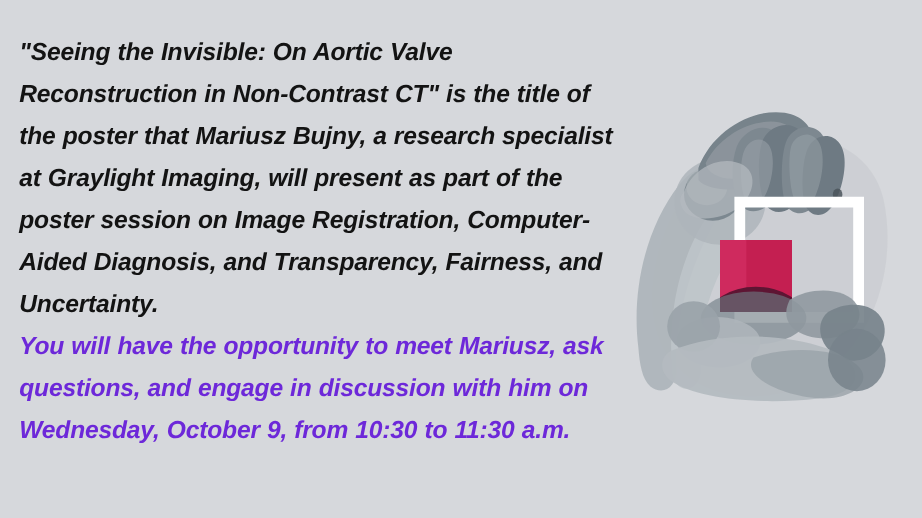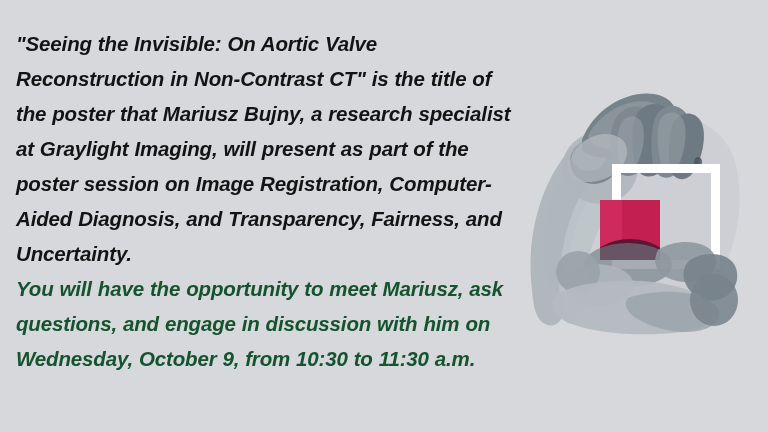--- a/index.html
+++ b/index.html
@@ -34,21 +34,21 @@
     font-weight: bold;
     font-size: 20.5px;
     line-height: 35px;
     letter-spacing: -0.15px;
     word-spacing: 0.4px;
   }
   #intro-paragraph {
     color: #131313;
   }
   #invite-paragraph {
-    color: #14532d;
+    color: #6d28d9;
   }
 
   
   #illustration {
     position: absolute;
     left: 508px;
     top: 60px;
     width: 260px;
     height: 300px;
   }

